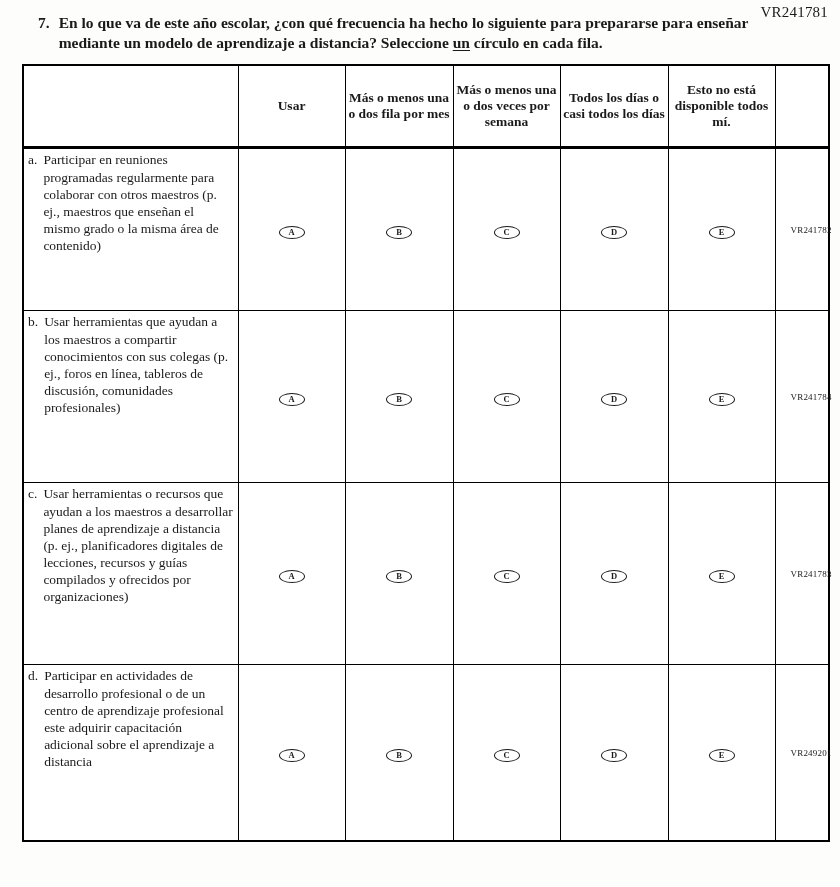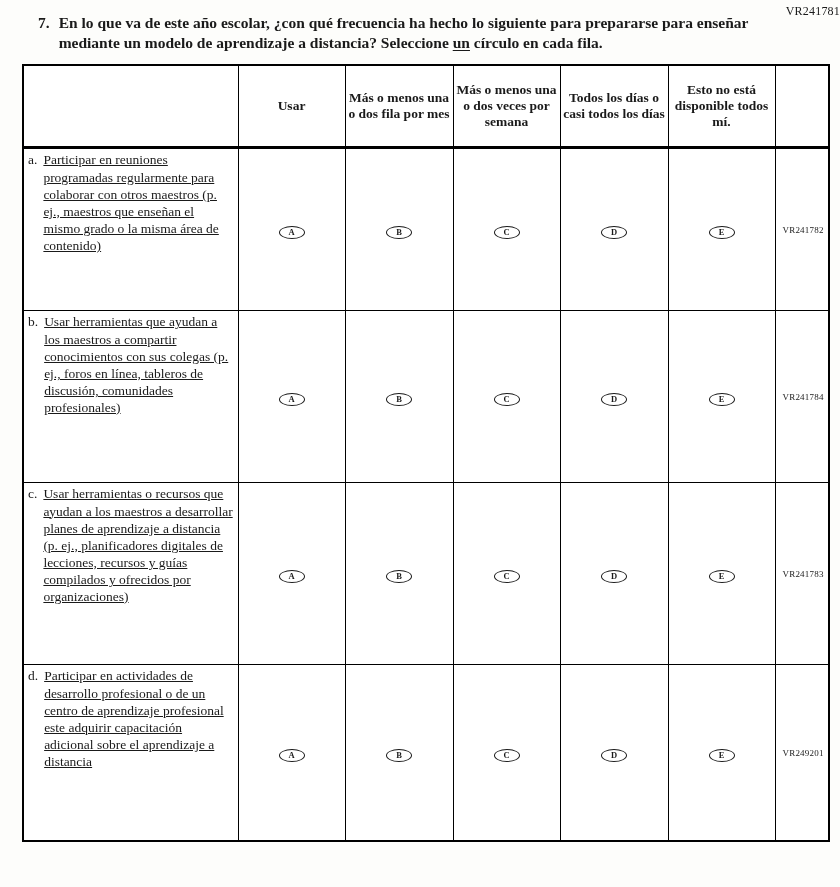--- a/index.html
+++ b/index.html
@@ -9,22 +9,22 @@
     height: 887px;
     background: #fdfdfb;
     color: #1a1a1a;
     font-family: "Liberation Serif", "DejaVu Serif", serif;
     position: relative;
     overflow: hidden;
   }
   .form-code-top {
     position: absolute;
     top: 4px;
-    right: 0;
-    font-size: 12px;
+    right: 12px;
+    font-size: 15px;
     letter-spacing: 0.2px;
   }
   .question {
     display: flex;
     gap: 9px;
     padding: 13px 40px 10px 38px;
     font-weight: bold;
     font-size: 15.5px;
     line-height: 1.32;
   }
@@ -51,40 +51,40 @@
     height: 83px;
   }
   td.item {
     font-size: 13.5px;
     line-height: 1.27;
     padding: 2px 4px 2px 4px;
     vertical-align: top;
   }
   .item-inner { display: flex; gap: 6px; align-items: flex-start; }
   .item-letter { flex: 0 0 auto; }
-  .item-text { flex: 1 1 auto; text-decoration: underline; }
+  .item-text { flex: 1 1 auto; }
   td.option { text-align: center; vertical-align: middle; }
   .bubble {
     display: inline-block;
     width: 26px;
     height: 13px;
     border: 1.2px solid #1a1a1a;
     border-radius: 50%;
     font-size: 8.5px;
     line-height: 11px;
     text-align: center;
     font-weight: bold;
     cursor: pointer;
     background: #fff;
   }
   td.code {
     font-size: 9px;
     text-align: center;
     vertical-align: middle;
-    padding: 0 7px;
+    padding: 0 15px;
     letter-spacing: 0.2px;
   }
   tbody tr:nth-child(1) td { height: 163px; }
   tbody tr:nth-child(2) td { height: 172px; }
   tbody tr:nth-child(3) td { height: 182px; }
   tbody tr:nth-child(4) td { height: 176px; }
 </style>
 </head>
 <body>
 

